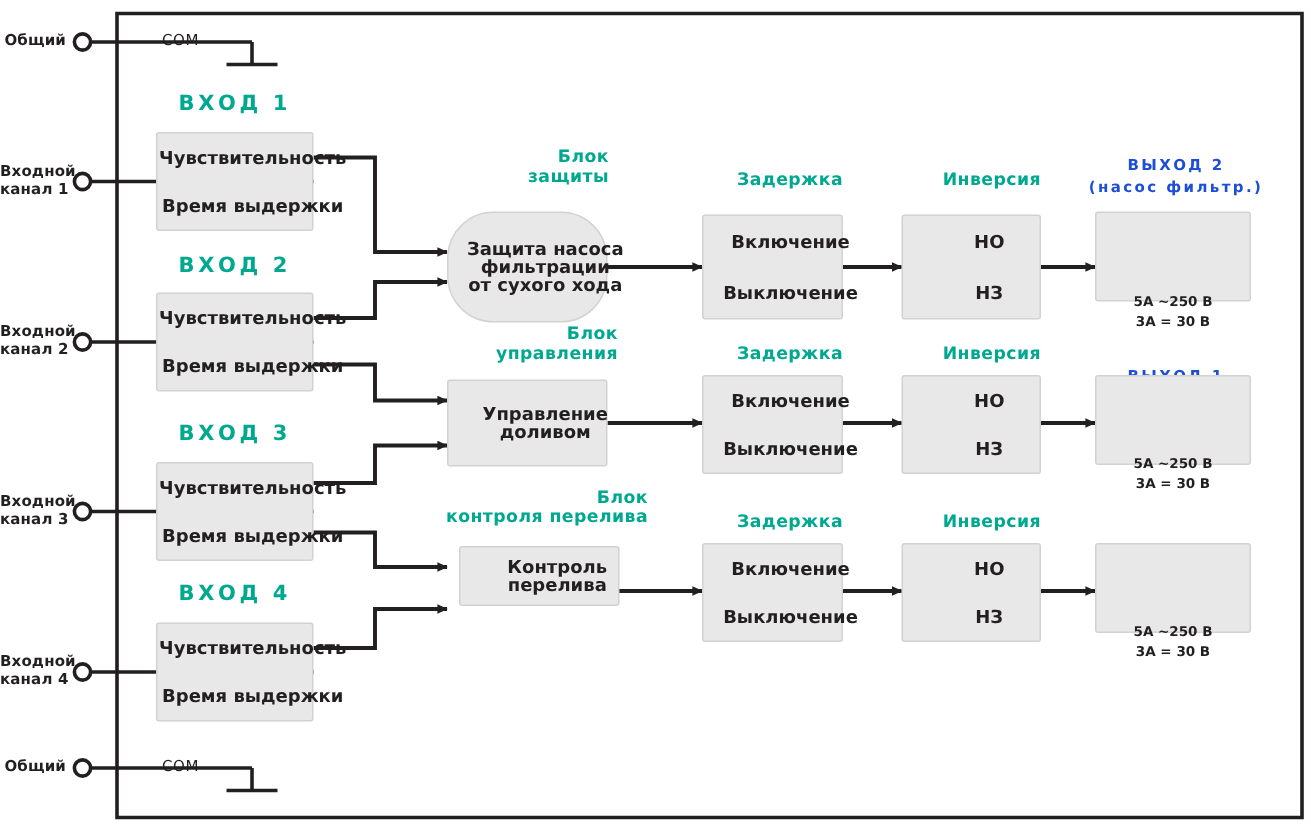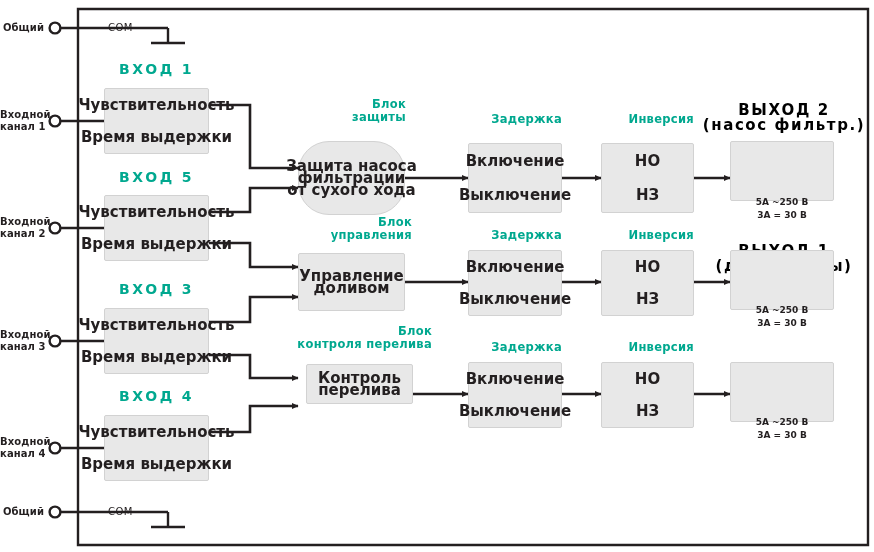--- a/index.html
+++ b/index.html
@@ -23,34 +23,34 @@
 
   .grp-title{
     position:absolute;color:#00a88f;font-weight:bold;
     font-size:14px;line-height:15px;letter-spacing:2.4px;text-align:center;white-space:pre;
   }
   .blk-title{
     position:absolute;color:#00a88f;font-weight:bold;
     font-size:11.5px;line-height:13px;letter-spacing:.3px;text-align:right;white-space:pre;
   }
   .out-title{
-    position:absolute;color:#000000;font-weight:bold;
-    font-size:15px;line-height:15px;letter-spacing:1.6px;text-align:center;white-space:pre;
+    position:absolute;color:#1d4ed8;font-weight:bold;
+    font-size:10px;line-height:15px;letter-spacing:1.6px;text-align:center;white-space:pre;
   }
 
   
   .box{
     position:absolute;background:#e8e8e8;border:1px solid #d2d2d2;
     border-radius:2px;box-sizing:border-box;
   }
   .box .cell{
     position:absolute;left:0;width:100%;
     display:flex;align-items:center;justify-content:center;
-    color:#231f20;font-weight:bold;font-size:15px;line-height:12px;
-    text-align:center;white-space:pre;
+    color:#231f20;font-weight:bold;font-size:12px;line-height:12px;
+    text-align:center;white-space:pre;padding-left:12px;
   }
   .box.split .top{top:0;height:50%;}
   .box.split .bot{bottom:0;height:50%;}
   .box.single .mid{top:0;height:100%;}
 
   .relay-txt{
     position:absolute;left:0;width:100%;text-align:center;
     color:#231f20;font-weight:bold;font-size:9px;line-height:11px;white-space:pre;margin-top:27px;
   }
 </style>
@@ -184,21 +184,21 @@
 
   <div class="lbl right" style="left:0;top:506px;width:44px;">Общий</div>
   <div class="com-lbl" style="left:108px;top:506px;">COM</div>
 
   <div class="grp-title" style="left:104px;top:62px;width:105px;">ВХОД 1</div>
   <div class="box split" style="left:104px;top:88px;width:105px;height:66px;">
     <div class="cell top">Чувствительность</div>
     <div class="cell bot">Время выдержки</div>
   </div>
 
-  <div class="grp-title" style="left:104px;top:170px;width:105px;">ВХОД 5</div>
+  <div class="grp-title" style="left:104px;top:170px;width:105px;">ВХОД 2</div>
   <div class="box split" style="left:104px;top:195px;width:105px;height:66px;">
     <div class="cell top">Чувствительность</div>
     <div class="cell bot">Время выдержки</div>
   </div>
 
   <div class="grp-title" style="left:104px;top:282px;width:105px;">ВХОД 3</div>
   <div class="box split" style="left:104px;top:308px;width:105px;height:66px;">
     <div class="cell top">Чувствительность</div>
     <div class="cell bot">Время выдержки</div>
   </div>

